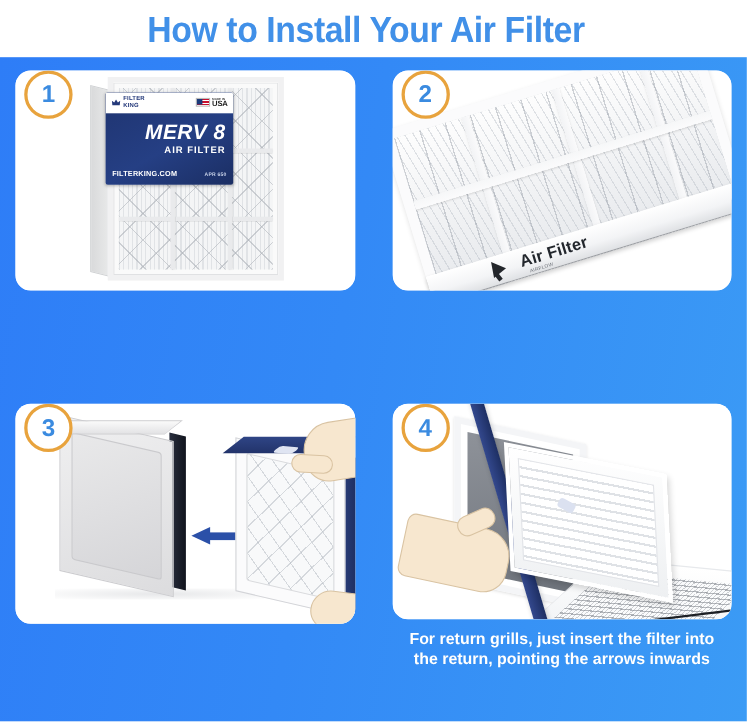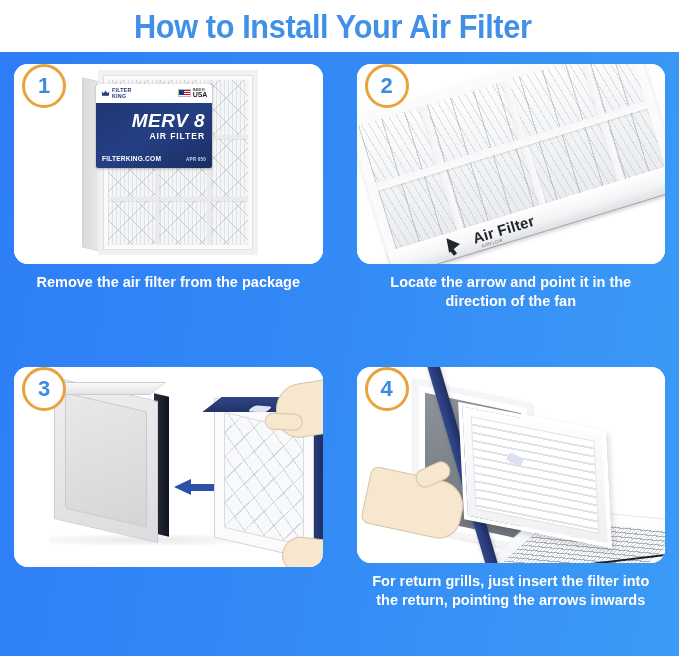--- a/index.html
+++ b/index.html
@@ -491,21 +491,20 @@
               <div class="p1-af">AIR FILTER</div>
               <div class="p1-bottom">
                 <span class="p1-site">FILTERKING.COM</span>
                 <span class="p1-apr">APR 650</span>
               </div>
             </div>
           </div>
         </div>
         <div class="badge">1</div>
       </div>
-      <div class="caption">Remove the air filter from the package</div>
     </div>
 
     <div class="cell cell-2">
       <div class="card">
         <div class="p2-stage">
           <div class="p2-body">
             <div class="p2-frame-face">
               <div class="p2-media"></div>
               <div class="p2-vbar" style="left:64px"></div>
               <div class="p2-vbar" style="left:150px"></div>
@@ -514,21 +513,20 @@
             </div>
             <div class="p2-edge"></div>
             <div class="p2-arrow-mark"></div>
             <div class="p2-arrow-tail"></div>
             <div class="p2-edge-text">Air Filter</div>
             <div class="p2-edge-sub">AIRFLOW</div>
           </div>
         </div>
         <div class="badge">2</div>
       </div>
-      <div class="caption">Locate the arrow and point it in the direction of the fan</div>
     </div>
 
     <div class="cell cell-3">
       <div class="card">
         <div class="p3-stage">
           <div class="p3-shadow"></div>
           <div class="p3-unit">
             <div class="p3-unit-side"></div>
             <div class="p3-unit-face">
               <div class="p3-unit-inner"></div>

